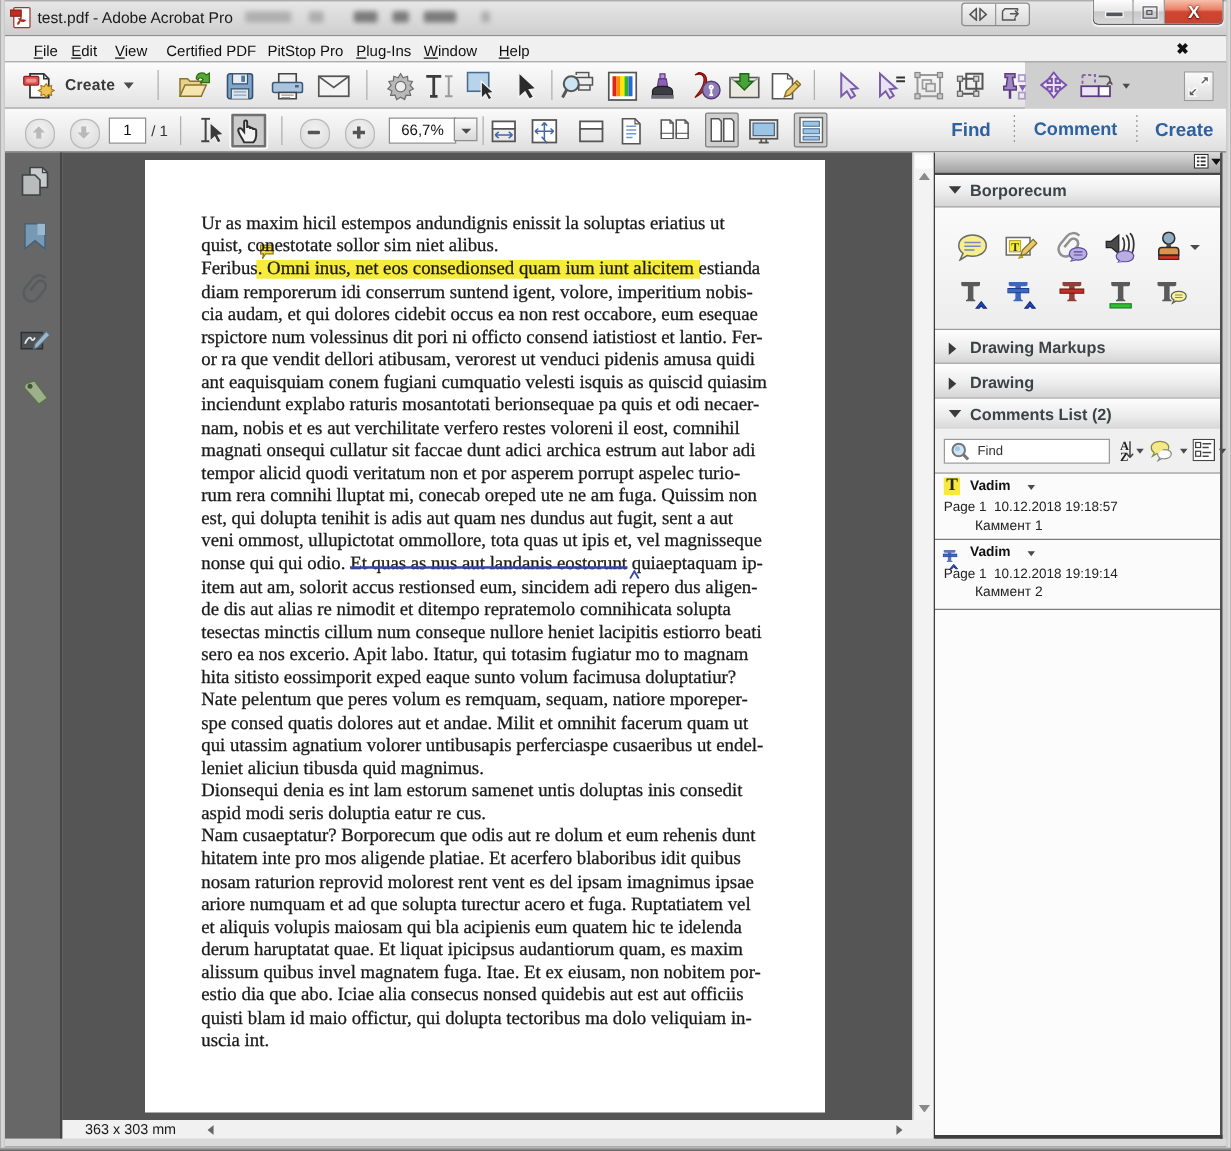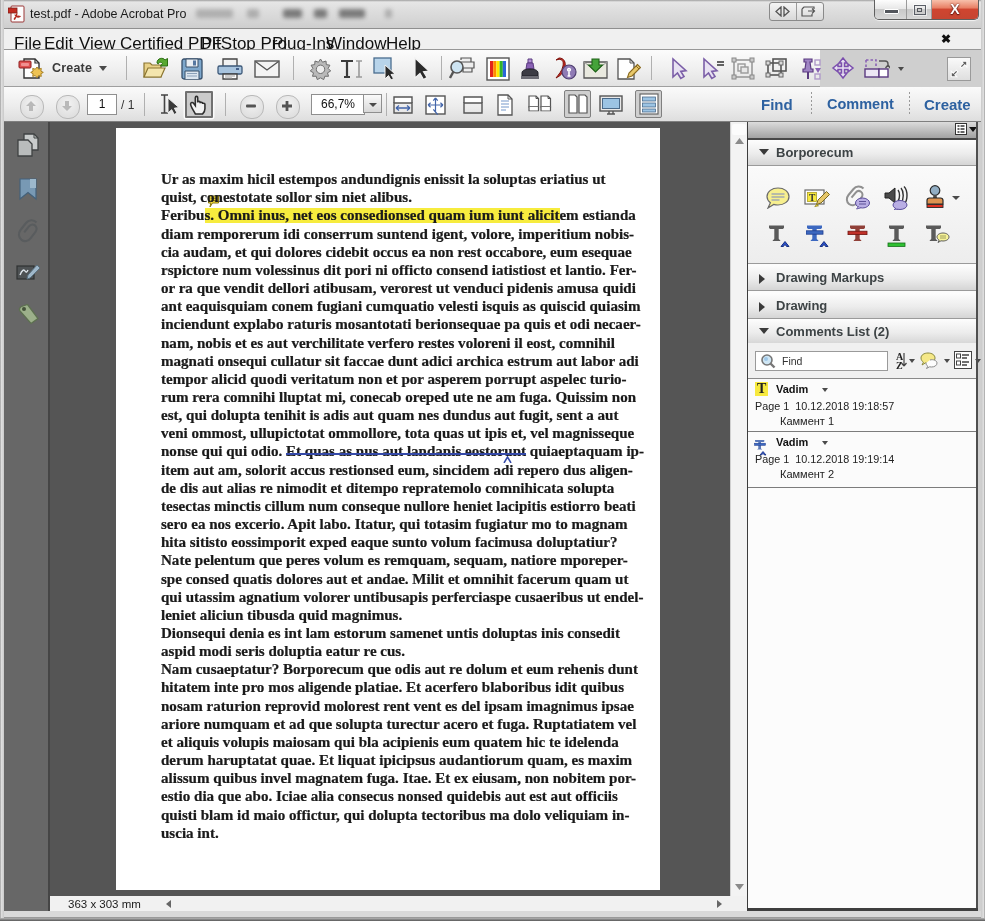--- a/index.html
+++ b/index.html
@@ -23,21 +23,21 @@
 .maxbox{position:absolute;left:7px;top:4.5px;width:10px;height:8px;border:1.6px solid #5a5e66;box-shadow:0 0 0 1px rgba(255,255,255,.55);background:transparent;}
 .maxbox:after{content:"";position:absolute;left:2px;top:2px;width:3px;height:2px;border:1px solid #53565c;}
 .closex{position:absolute;left:0;top:1px;width:46px;text-align:center;color:#fff;font-weight:bold;font-size:14px;
  text-shadow:0 0 2px rgba(60,0,0,.9),0 1px 1px rgba(60,0,0,.6);font-family:"Liberation Sans",sans-serif;}
 
 #tbtns{position:absolute;left:769px;top:2px;width:53px;height:17px;border:1px solid #8a8a8a;border-radius:3px;
  background:linear-gradient(180deg,#f5f5f5,#d8d8d8);}
 #tbtns .divider{position:absolute;left:26px;top:0;width:1px;height:17px;background:#9a9a9a;}
 
 #menubar{position:absolute;top:29px;left:4px;width:977px;height:21px;background:#f0f0f0;border-bottom:1px solid #979797;box-sizing:border-box;}
-.menu{position:absolute;top:5px;font-size:17px;color:#101010;}
+.menu{position:absolute;top:5px;font-size:12px;color:#101010;margin-left:13px;}
 .menu u{text-decoration:underline;}
 #menu-x{position:absolute;right:30px;top:3px;font-size:12px;font-weight:bold;color:#111;}
 
 #tb1{position:absolute;top:50px;left:4px;width:816px;height:37px;
  background:linear-gradient(180deg,#fcfcfc 0%,#efefef 55%,#e2e2e2 100%);border-bottom:1px solid #9f9f9f;box-sizing:border-box;}
 #tb2{position:absolute;top:87px;left:4px;width:977px;height:35px;
  background:linear-gradient(180deg,#fafafa 0%,#ededed 55%,#dedede 100%);border-bottom:1px solid #7f7f7f;box-sizing:border-box;}
 .vsep1{position:absolute;top:6px;width:1px;height:24px;background:#b0b0b0;}
 .vsep2{position:absolute;top:5px;width:1px;height:23px;background:#b0b0b0;}
 .ticon{position:absolute;top:7px;}
@@ -46,21 +46,21 @@
 .navbtn{position:absolute;top:95px;width:22px;height:22px;border-radius:11px;border:1px solid #b9b9b9;
  background:radial-gradient(circle at 50% 35%,#f2f2f2,#d9d9d9);}
 .navarr{position:absolute;left:5px;top:5px;width:10px;height:10px;}
 .numbox{position:absolute;top:95px;background:#fff;border:1px solid #8f8f8f;font-size:12px;color:#111;text-align:center;}
 .dotsep{position:absolute;top:93px;width:1px;height:24px;background-image:linear-gradient(#999 50%,transparent 50%);background-size:1px 4px;}
 
 #sidebar{position:absolute;top:122px;left:4px;width:44px;height:789px;background:#676767;border-right:2px solid #454545;}
 #docarea{position:absolute;top:122px;left:50px;width:680px;height:774px;background:#555555;}
 #vscroll{position:absolute;top:122px;left:730px;width:17px;height:774px;background:#f3f3f3;border-left:1px solid #d0d0d0;box-sizing:border-box;}
 #statusbar{position:absolute;top:896px;left:50px;width:697px;height:15px;background:#f1f1f1;}
-#page{position:absolute;top:128px;left:116px;width:544px;height:762px;background:#fff;font-weight:bold;}
+#page{position:absolute;top:128px;left:116px;width:544px;height:762px;background:#fff;}
 #doctext{position:absolute;left:45px;top:42.1px;z-index:2;width:470px;font-family:"Liberation Serif",serif;
  font-size:15.05px;line-height:18.15px;color:#1a1a1a;white-space:pre;-webkit-text-stroke:0.22px #1a1a1a;}
 .hl{}
 .strike{position:relative;}
 .strike:after{content:"";position:absolute;left:0;right:0;top:10px;height:1.5px;background:#3449a8;}
 
 #rpanel{position:absolute;top:122px;left:747px;width:230px;height:789px;background:#fcfcfc;border-left:1px solid #3c3c3c;box-sizing:border-box;}
 #rp-strip{position:absolute;top:0;left:0;width:229px;height:16px;background:linear-gradient(180deg,#dcdcdc,#a2a2a2);border-bottom:2px solid #474747;}
 .rp-h{position:absolute;left:0;width:229px;height:25px;background:linear-gradient(180deg,#fdfdfd 0%,#ececec 55%,#d5d5d5 100%);
  border-bottom:1px solid #9a9a9a;font-size:13px;font-weight:bold;color:#3d4345;}

